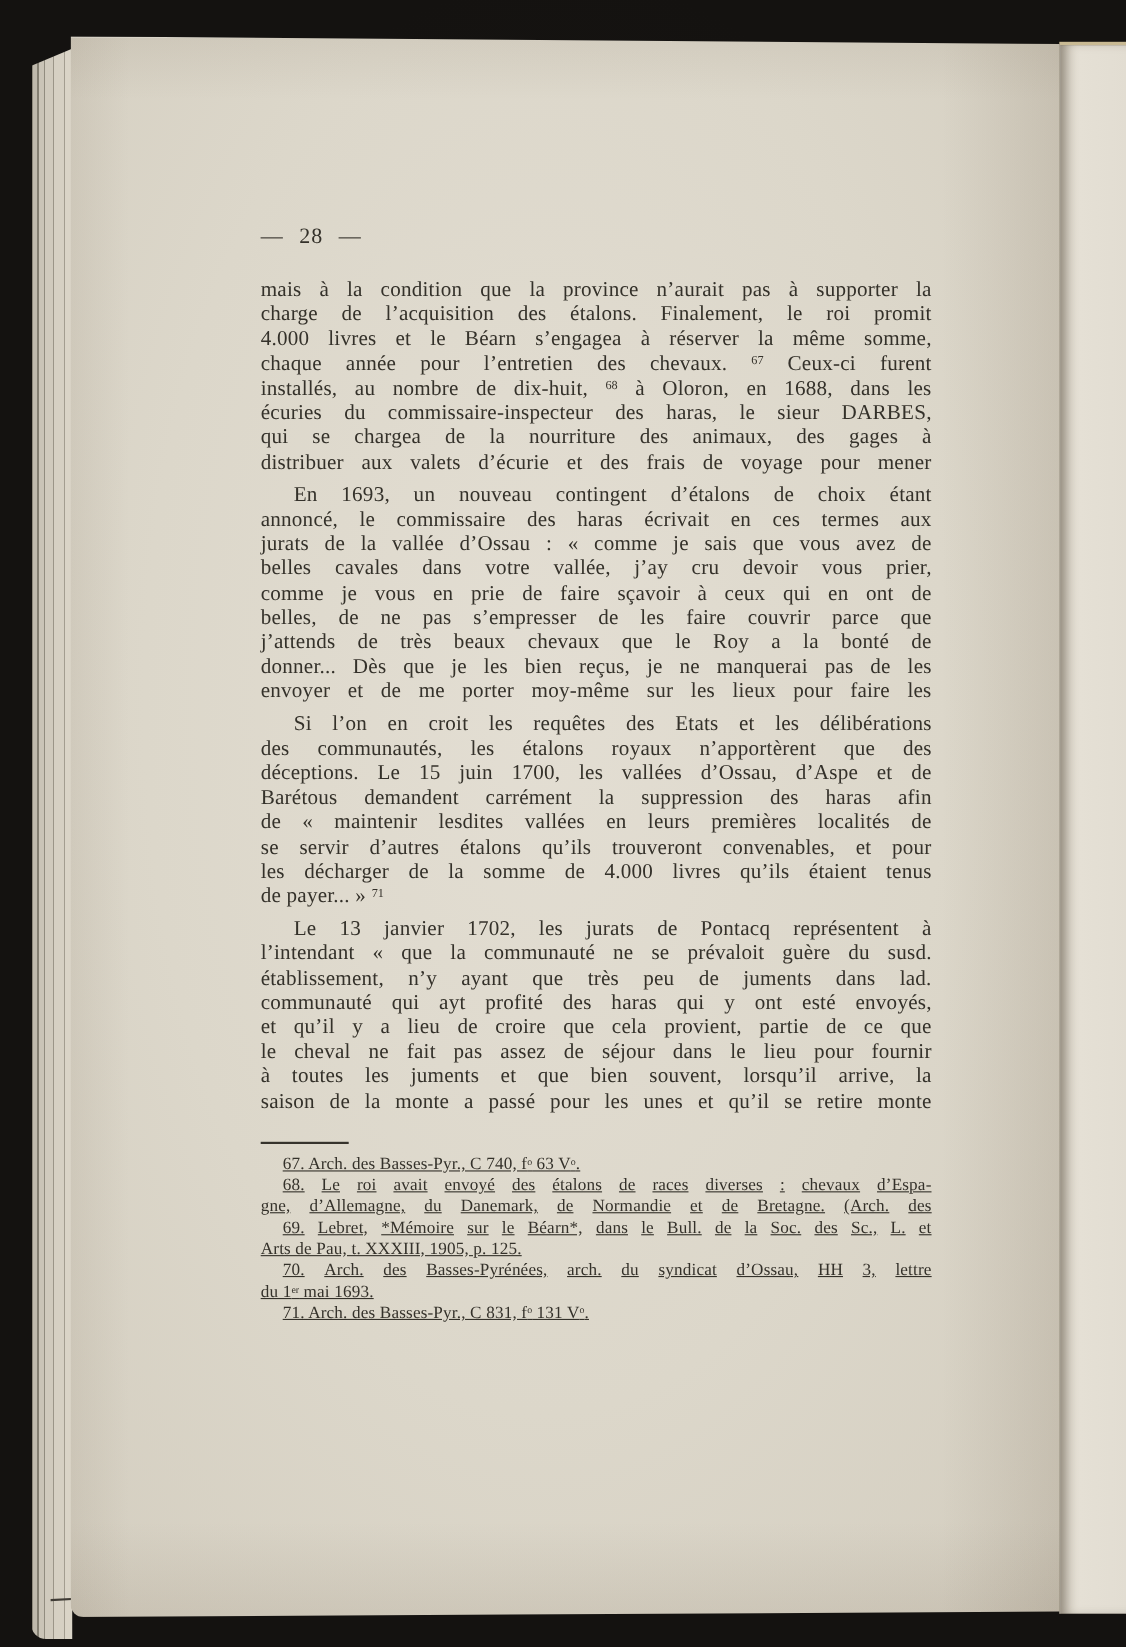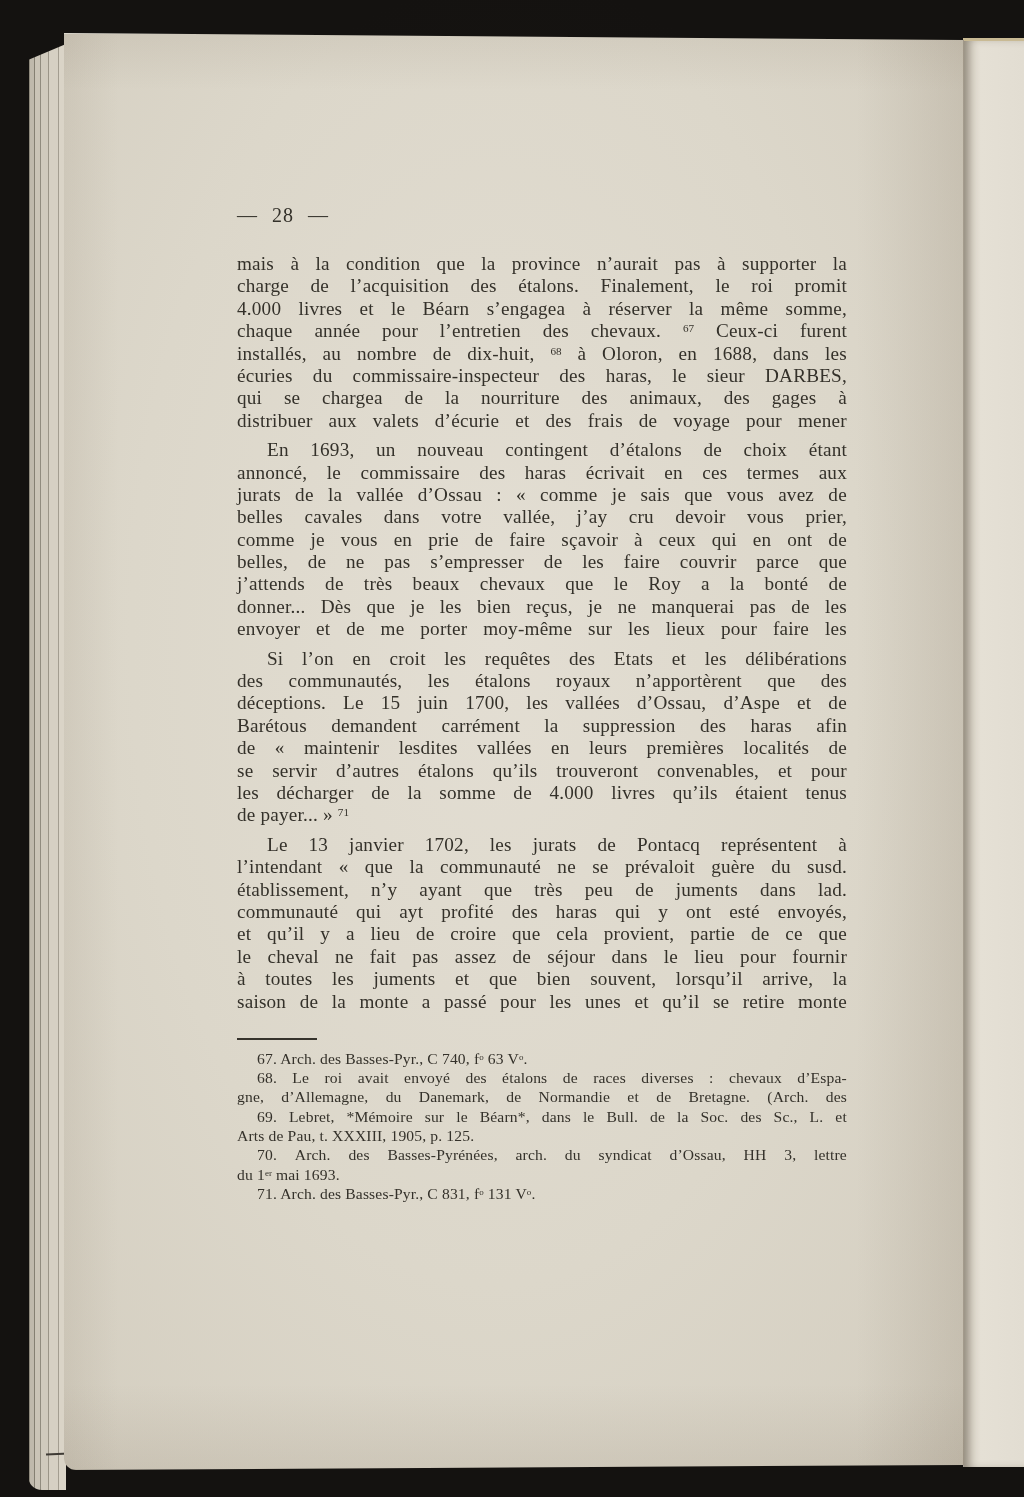--- a/index.html
+++ b/index.html
@@ -81,21 +81,21 @@
   .para-1{margin-top:27px;}
   .para-gap{margin-top:7px;}
 
   sup{font-size:0.58em; position:relative; top:-0.45em; vertical-align:baseline; letter-spacing:0;}
 
   .fnrule{
     margin-top:25px; width:80px; height:2px; background:#36332c;
   }
   .footnotes{
     margin-top:9px;
-    font-size:15.6px; line-height:19.3px; letter-spacing:0.15px;
+    font-size:15.6px; line-height:19.3px; letter-spacing:0.15px;text-decoration:underline;
   }
   .footnotes .line{height:19.3px;}
   .footnotes .line.indent{padding-left:20px;}
 </style>
 </head>
 <body>
 
 <div class="page-stack"></div>
 <div class="page-next"></div>
 <div class="pen-mark"></div>

